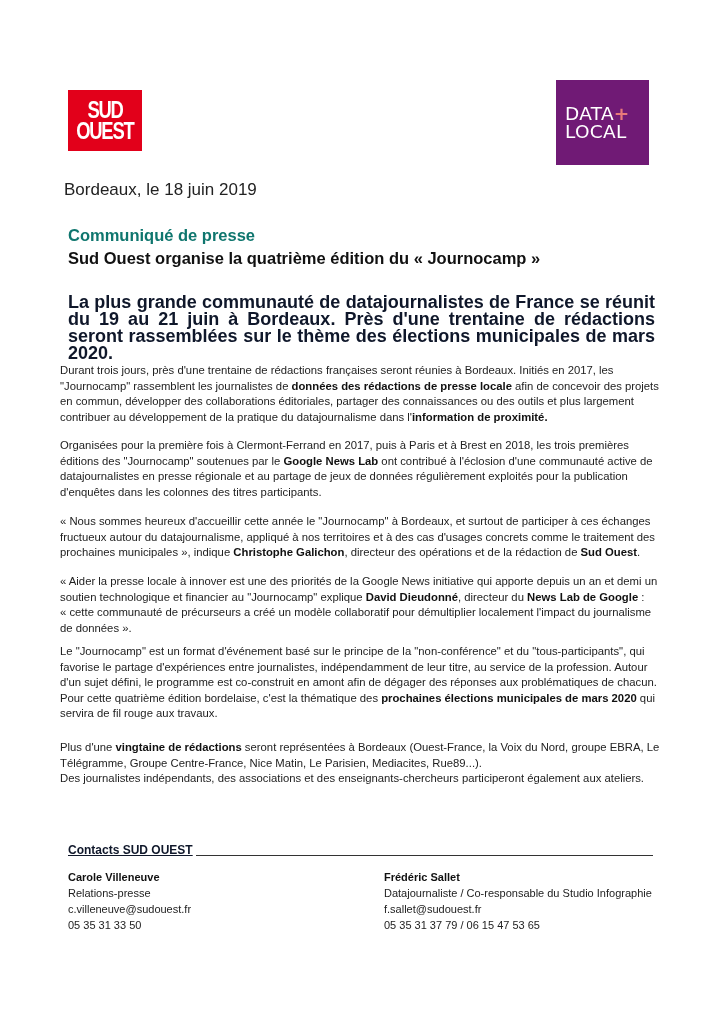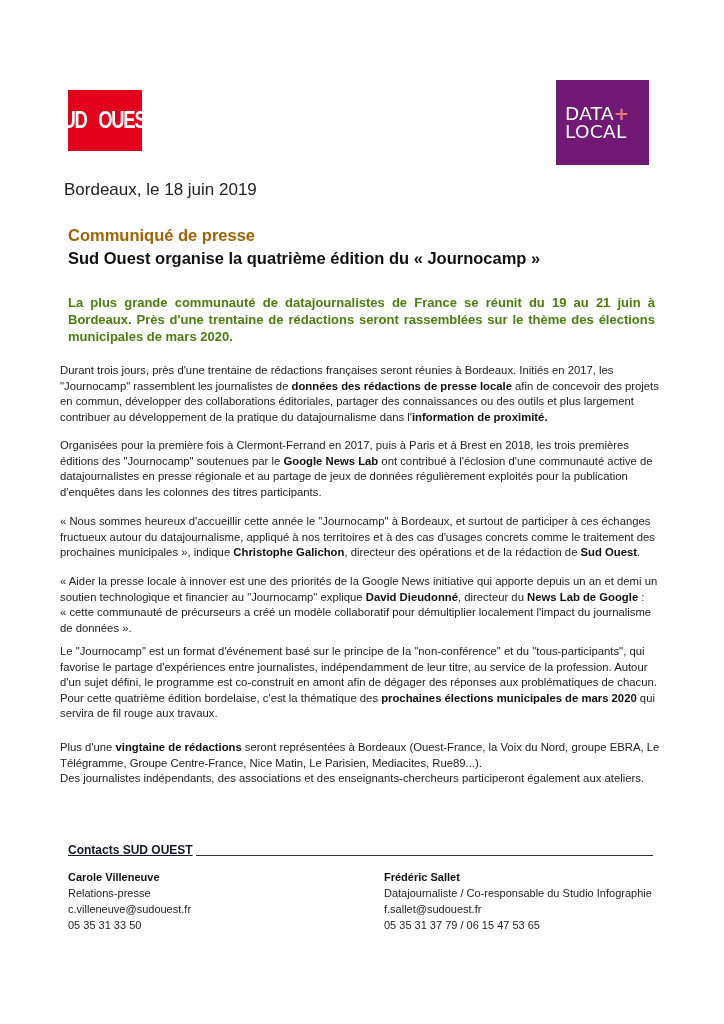--- a/index.html
+++ b/index.html
@@ -1,32 +1,32 @@
 <!DOCTYPE html>
 <html><head>
   <meta charset="utf-8">
   <style>
     html, body { margin: 0; padding: 0; background: #ffffff; }
     body { width: 724px; height: 1024px; position: relative; overflow: hidden;
       font-family: "Liberation Sans", sans-serif; color: #111; }
     .logo-sudouest { position: absolute; left: 68px; top: 90px; width: 74px; height: 61px;
-      background: #e2001a; color: #fff; display: flex; flex-direction: row; align-items: center;
+      background: #e2001a; color: #fff; display: flex; flex-direction: column; align-items: center;
       justify-content: center; font-family: "Liberation Sans", sans-serif; font-weight: bold;
       line-height: 21px; font-size: 23px; letter-spacing: -1.5px; transform-origin: center; }
     .logo-sudouest span { display: block; transform: scaleX(0.8); }
     .logo-datalocal { position: absolute; left: 556px; top: 80px; width: 93px; height: 85px;
       background: #701a75; color: #fff; display: flex; flex-direction: column; justify-content: center;
       padding-left: 9px; box-sizing: border-box; font-family: "DejaVu Sans", sans-serif; font-size: 18.5px;
       line-height: 18px; letter-spacing: 0.3px; }
     .logo-datalocal .plus { color: #e87a7a; font-weight: bold; }
     .date { position: absolute; left: 64px; top: 180px; font-size: 17px; color: #222; }
-    .kicker { position: absolute; left: 68px; top: 226px; font-size: 16.5px; font-weight: bold; color: #a16207; }
+    .kicker { position: absolute; left: 68px; top: 226px; font-size: 16.5px; font-weight: bold; color: #0f766e; }
     .headline { position: absolute; left: 68px; top: 249px; font-size: 16.5px; font-weight: bold; color: #111; }
-    .lead { position: absolute; left: 68px; top: 294px; width: 587px; font-size: 13px; font-weight: bold;
-      line-height: 17px; text-align: justify; color: #4d7c0f; }
+    .lead { position: absolute; left: 68px; top: 294px; width: 587px; font-size: 18px; font-weight: bold;
+      line-height: 17px; text-align: justify; color: #0f172a; }
     .para { position: absolute; left: 60px; width: 600px; font-size: 11.3px; line-height: 15.5px; color: #222; }
     .para b { color: #111; }
     #p1 { top: 363px; }
     #p2 { top: 438px; }
     #p3 { top: 514px; }
     #p4 { top: 574px; }
     #p5 { top: 644px; }
     #p6 { top: 740px; }
     .contacts-header { position: absolute; left: 68px; top: 843px; width: 585px; display: flex; align-items: flex-end; }
     .contacts-title { font-size: 12px; font-weight: bold; text-decoration: underline; color: #0f172a; white-space: nowrap; }

